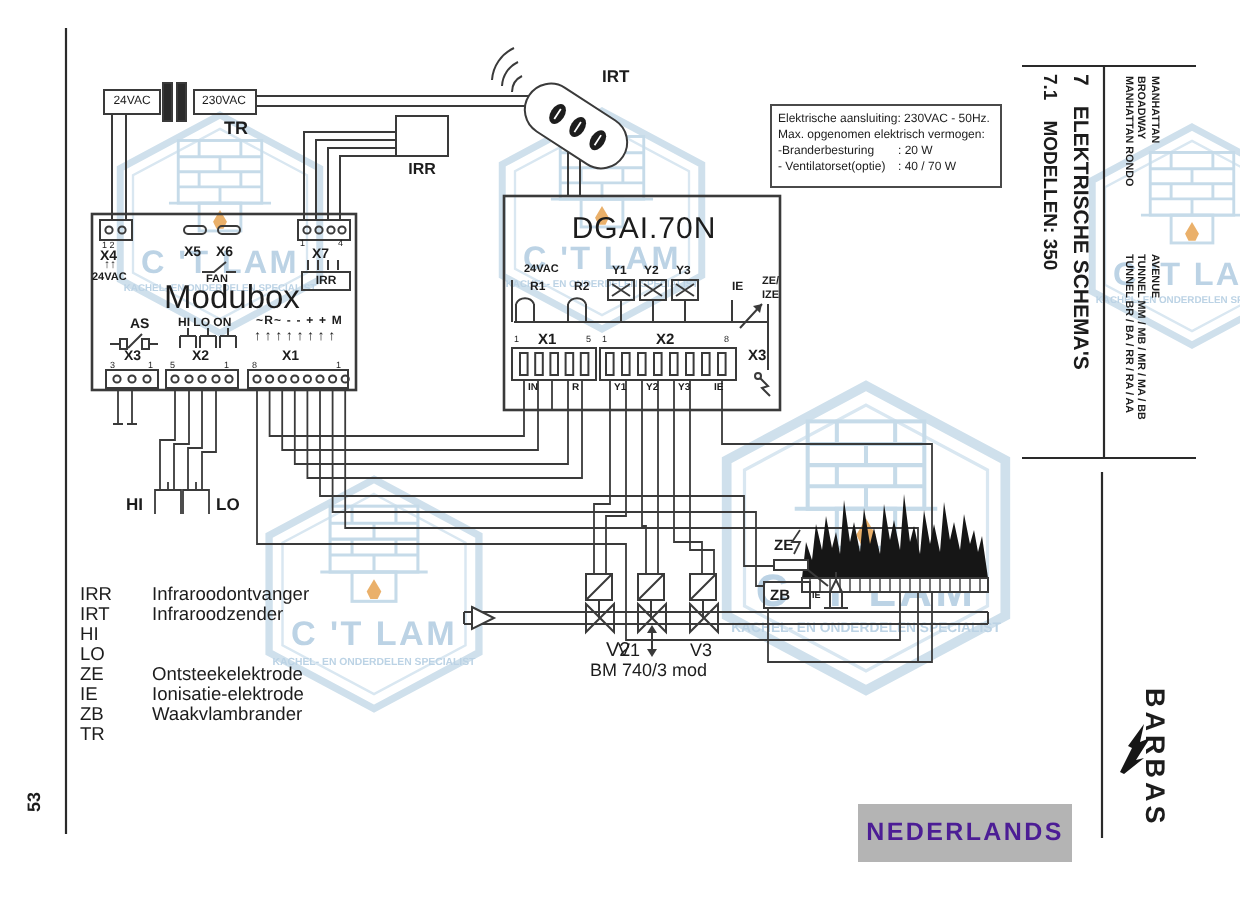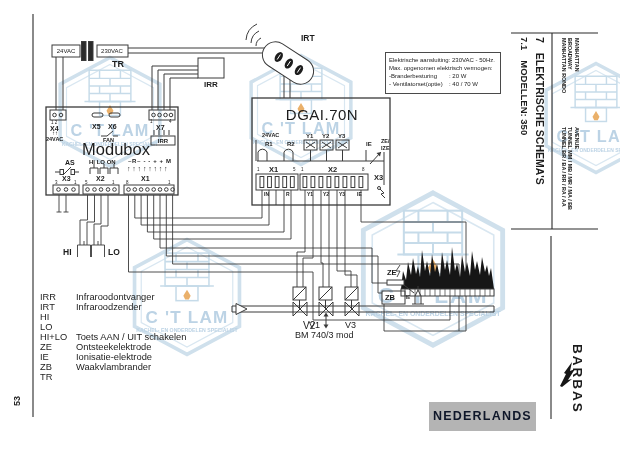--- a/index.html
+++ b/index.html
@@ -12,21 +12,21 @@
   .rotm90{position:absolute;transform-origin:0 0;transform:rotate(-90deg);white-space:nowrap;line-height:1;}
   .diagram{position:absolute;left:0;top:0;}
   .wm{position:absolute;}
   .spec{position:absolute;left:385px;top:52px;width:116px;height:42px;border:1px solid #4a4a4a;
         box-sizing:border-box;padding:3px 3px;font-size:6px;line-height:8px;}
   .spec .lab{display:inline-block;width:60px;}
   .legend{position:absolute;left:40px;top:292px;font-size:9.3px;}
   .legend .row{display:flex;height:9.95px;}
   .legend .ab{width:36px;flex:none;}
   .badge{position:absolute;left:429px;top:402px;width:107px;height:29px;background:#b4b4b4;
-         color:#0f172a;font-weight:700;font-size:12.5px;letter-spacing:1.2px;text-align:center;line-height:29px;}
+         color:#4c1d95;font-weight:700;font-size:12.5px;letter-spacing:1.2px;text-align:center;line-height:29px;}
   .hdr1{font-size:10.5px;font-weight:700;}
   .hdr2{font-size:9.5px;font-weight:700;}
   .hdr1 .no,.hdr2 .no{display:inline-block;margin-right:10px;}
   .models{font-size:5.4px;font-weight:700;line-height:6.6px;}
   .brand{font-size:13.5px;font-weight:700;letter-spacing:2px;}
 </style>
 </head>
 <body>
 
 <div class="page">
@@ -309,24 +309,20 @@
         <span class="ab">IRT</span>
         <span>Infraroodzender</span>
       </div>
     <div class="row">
         <span class="ab">HI</span>
       </div>
     <div class="row">
         <span class="ab">LO</span>
       </div>
     <div class="row">
-        <span class="ab">HI+LO</span>
-        <span>Toets AAN / UIT schakelen</span>
-      </div>
-    <div class="row">
         <span class="ab">ZE</span>
         <span>Ontsteekelektrode</span>
       </div>
     <div class="row">
         <span class="ab">IE</span>
         <span>Ionisatie-elektrode</span>
       </div>
     <div class="row">
         <span class="ab">ZB</span>
         <span>Waakvlambrander</span>

